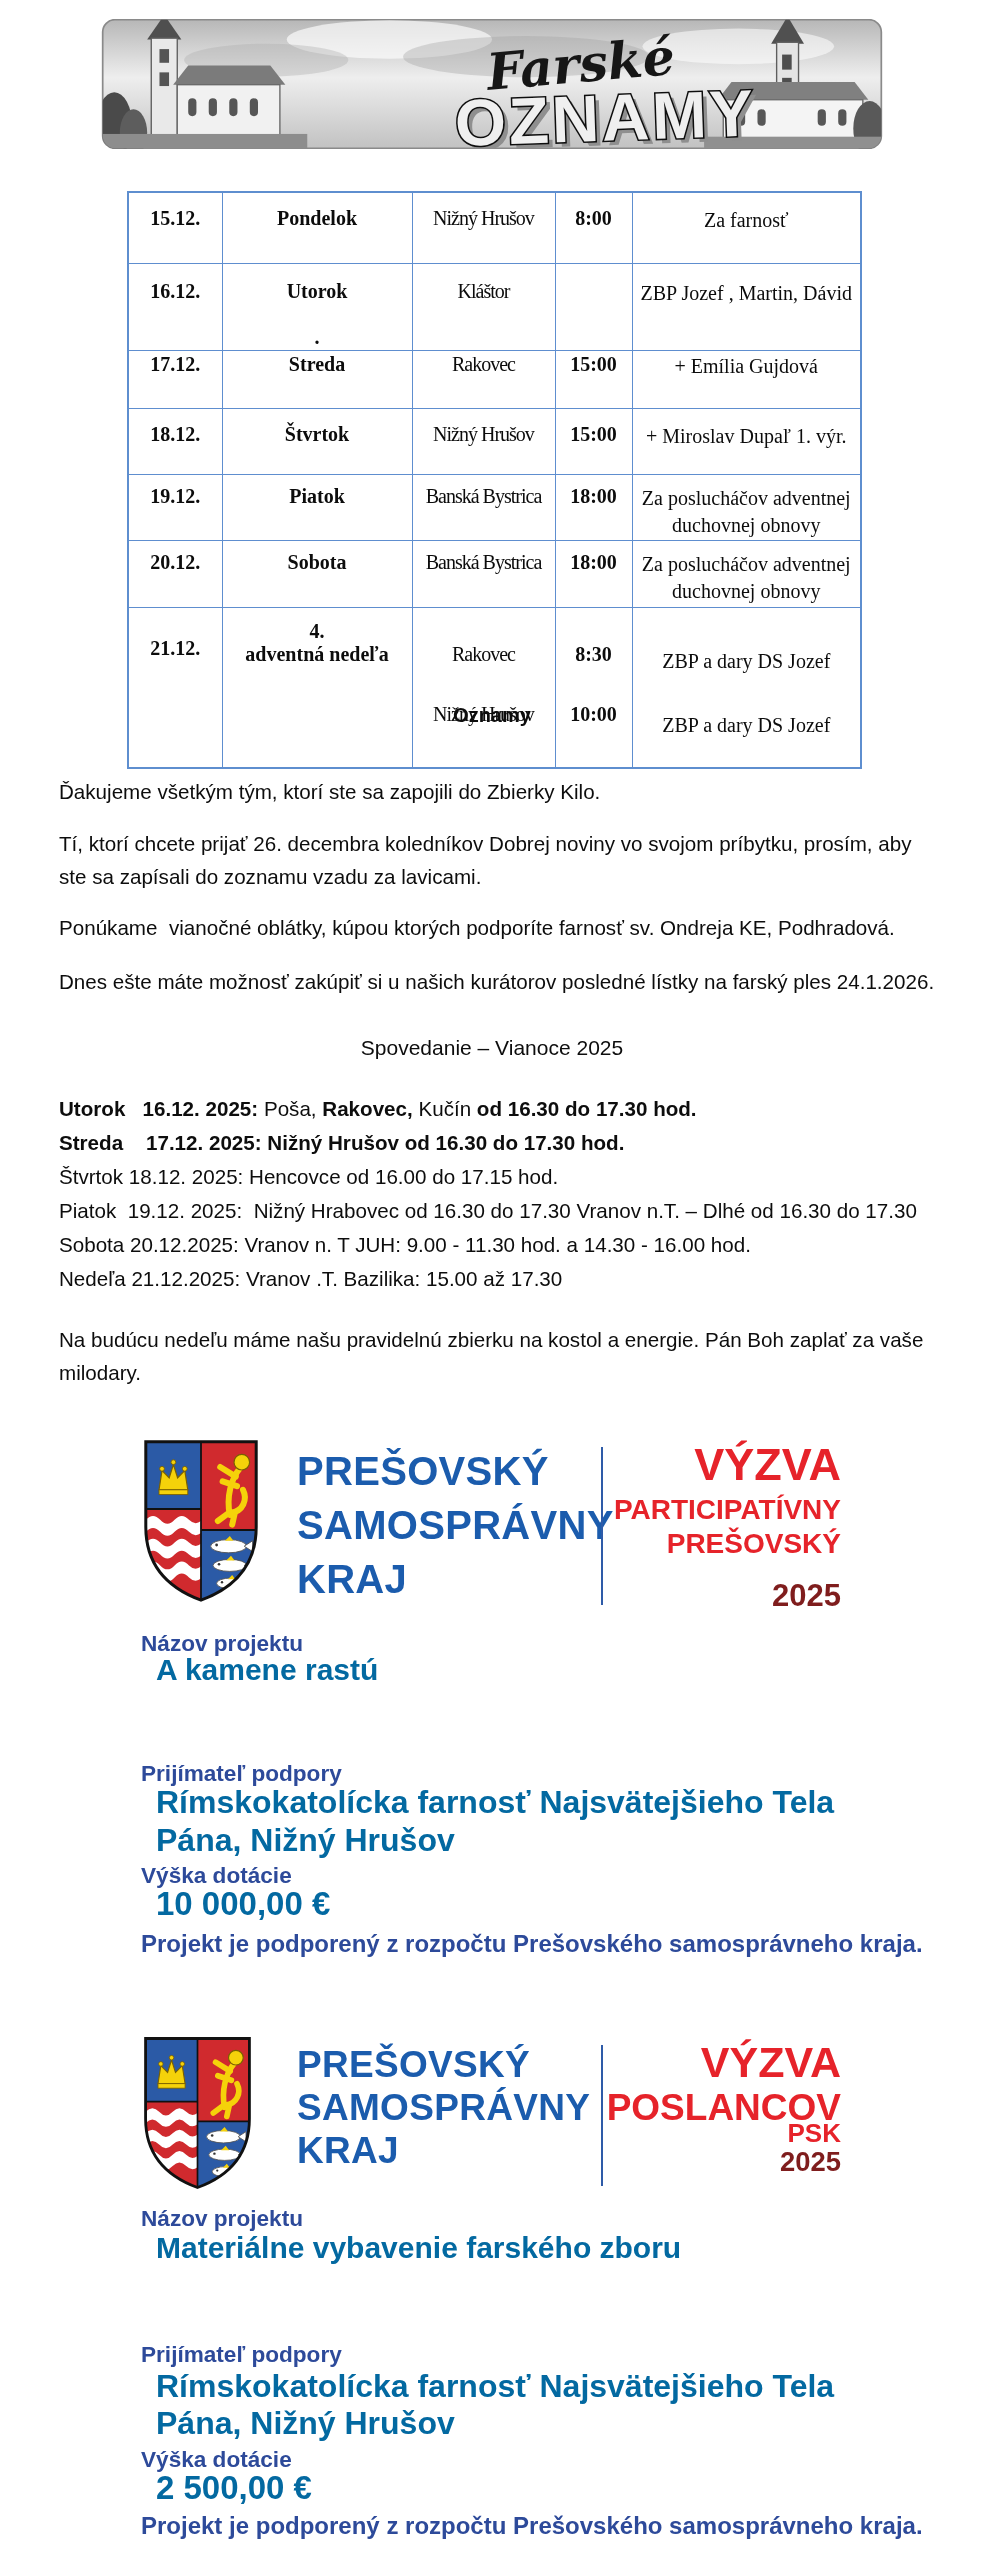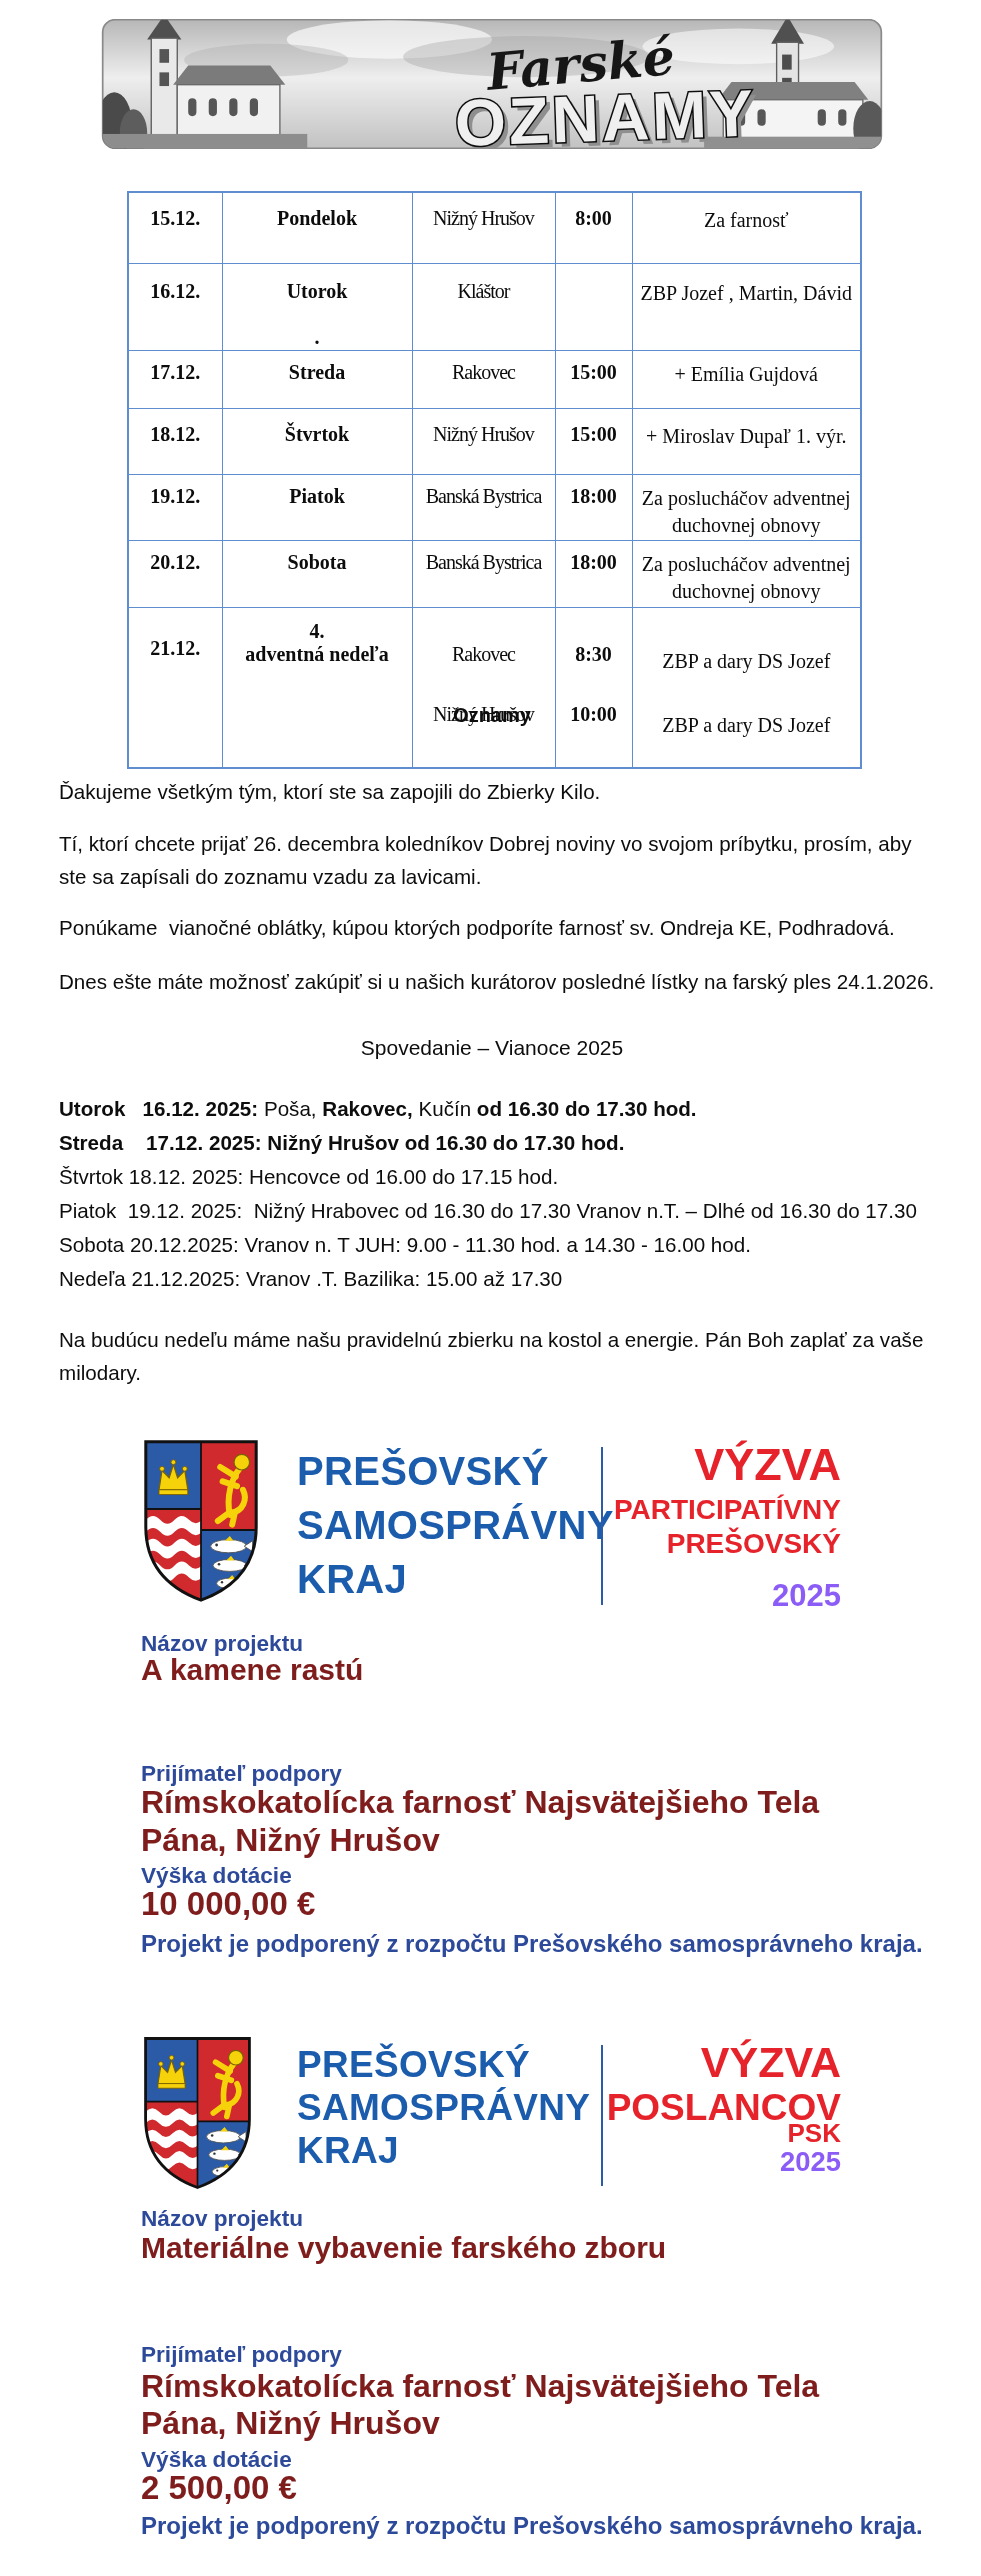--- a/index.html
+++ b/index.html
@@ -14,21 +14,21 @@
               border:2.1px solid #5e8ecf;}
   table.sched td{border:1.1px solid #5e8ecf;text-align:center;vertical-align:top;
                  font-family:"Liberation Serif",serif;font-size:20px;color:#0c0c0c;
                  white-space:pre-line;overflow:hidden;}
   .c-date,.c-day,.c-time{font-weight:bold;}
   .c-day{line-height:23px;}
   .c-place{font-family:"Liberation Sans",sans-serif;font-size:20px;letter-spacing:-1px;}
   .c-int{font-size:20.6px;line-height:27.4px;}
   tr.r1{height:71px;} tr.r1 td{padding-top:13.7px;}
   tr.r2{height:73px;} tr.r2 td{padding-top:16.5px;}
-  tr.r3{height:58px;}  tr.r3 td{padding-top:10px;}
+  tr.r3{height:58px;}  tr.r3 td{padding-top:2px;}
   tr.r4{height:66px;}  tr.r4 td{padding-top:13.7px;}
   tr.r5{height:66px;}  tr.r5 td{padding-top:9.6px;}
   tr.r6{height:63px;}  tr.r6 td{padding-top:9.6px;}
   tr.r7{height:103px;} tr.r7 td{padding-top:0;}
   tr.r7 td.c-date{padding-top:29px;}
   tr.r7 td.c-day{padding-top:12.3px;}
   .sub1{height:49px;padding-top:12.3px;box-sizing:border-box;}
   .sub2{padding-top:0;}
 
   
@@ -48,31 +48,31 @@
   .arms{position:absolute;left:0;}
   .psk1 .arms{top:31px;width:120px;height:168px;}
   .psk2 .arms{top:10.3px;width:113px;height:158px;}
   .org{position:absolute;left:156px;font-weight:bold;color:#1b5cad;letter-spacing:0.3px;white-space:pre;}
   .psk1 .org{top:38px;font-size:40px;line-height:54px;}
   .psk2 .org{top:19px;font-size:37px;line-height:43px;}
   .vline{position:absolute;left:460px;width:2.1px;background:#2e5ba8;}
   .psk1 .vline{top:41px;height:158px;}
   .psk2 .vline{top:20.6px;height:141px;}
   .cl{position:absolute;right:0;text-align:center;font-weight:bold;color:#e6232a;white-space:pre;}
-  .cl.year{color:#8b5cf6;}
+  .cl.year{color:#7f1d1d;}
   .psk1 .cl1{top:33px;font-size:45px;}
   .psk1 .cl2{top:88px;font-size:28px;}
   .psk1 .cl3{top:122px;font-size:28px;}
   .psk1 .year{top:172px;font-size:31px;}
   .psk2 .cl1{top:13.7px;font-size:43px;}
   .psk2 .cl2{top:63px;font-size:37px;}
   .psk2 .cl3{top:94px;font-size:26px;}
   .psk2 .year{top:122px;font-size:27.4px;}
   .lbl{position:absolute;left:0;font-size:22.6px;font-weight:bold;color:#2d4a9a;white-space:pre;}
-  .big{position:absolute;left:0;font-weight:bold;color:#7f1d1d;white-space:pre;}
+  .big{position:absolute;left:15px;font-weight:bold;color:#0369a1;white-space:pre;}
   .psk1 .lbl-project{top:225px;} .psk1 .project{top:247px;font-size:30px;}
   .psk1 .lbl-recip{top:355px;}   .psk1 .recip{top:377px;font-size:32px;line-height:38px;}
   .psk1 .lbl-amount{top:457px;}  .psk1 .amount{top:479px;font-size:33px;}
   .psk1 .footer{top:524px;}
   .psk2 .lbl-project{top:182px;} .psk2 .project{top:207px;font-size:30px;}
   .psk2 .lbl-recip{top:318px;}   .psk2 .recip{top:344px;font-size:32px;line-height:37px;}
   .psk2 .lbl-amount{top:423px;}  .psk2 .amount{top:445px;font-size:33px;}
   .psk2 .footer{top:488px;}
   .footer{position:absolute;left:0;font-size:24px;font-weight:bold;color:#2d4a9a;white-space:pre;}
 </style>

